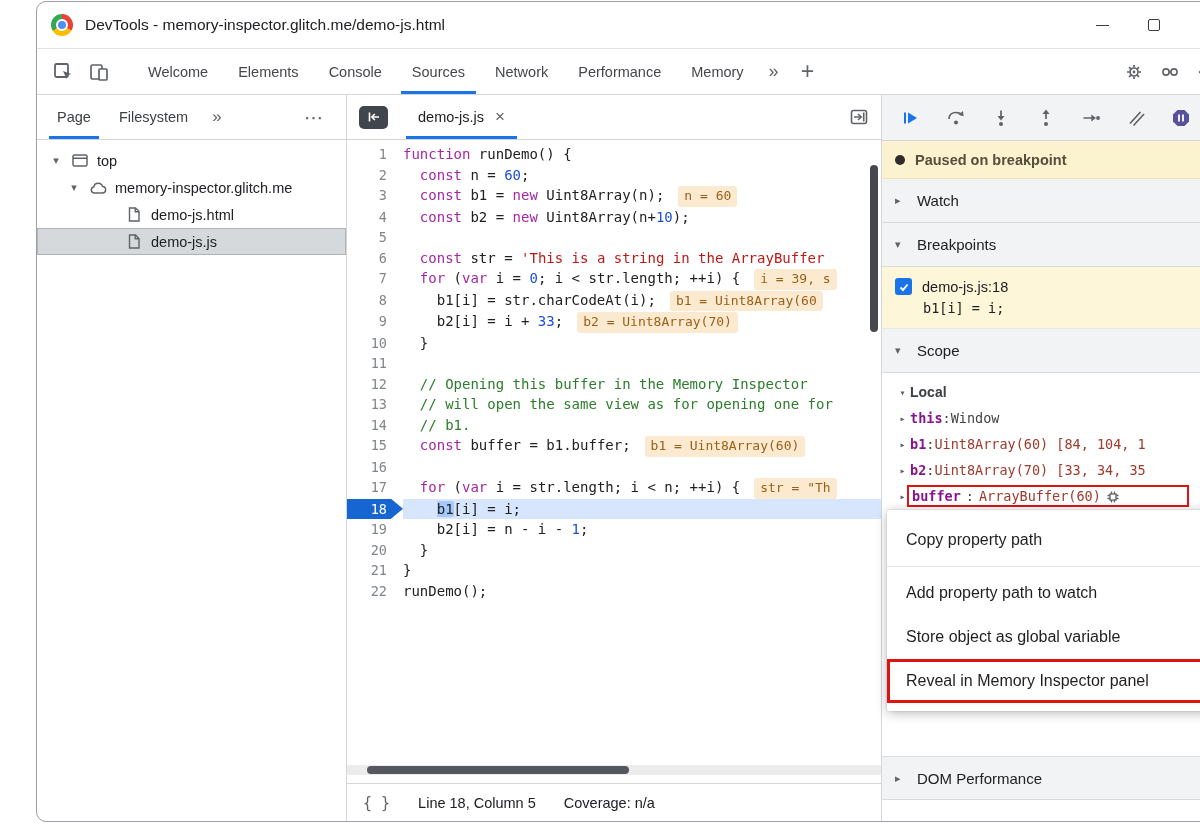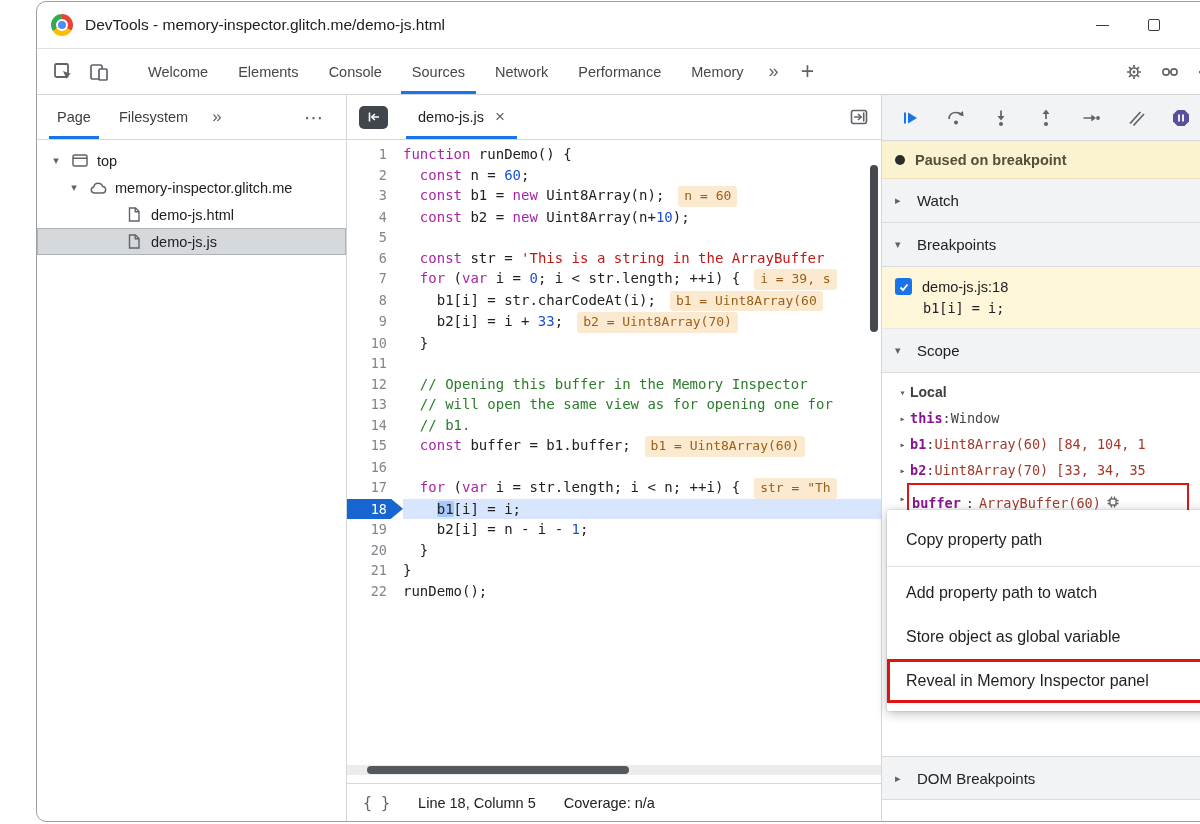--- a/index.html
+++ b/index.html
@@ -104,22 +104,22 @@
     display:flex; align-items:center; justify-content:center; }
   .bp-code { font-family:"DejaVu Sans Mono",monospace; font-size:13.5px; padding-left:28px; margin-top:5px; }
   .scope-list { flex:none; padding-top:6px; font-family:"DejaVu Sans Mono",monospace; font-size:13.5px; }
   .scope-row { min-height:26px; display:flex; align-items:center; padding-left:13px; }
   .scope-row .expander { width:15px; font-size:10px; }
   .scope-group-name { color:#3c4043; font-weight:600; font-family:"Liberation Sans",sans-serif; font-size:14px; }
   .scope-name { color:#881391; font-weight:600; }
   .scope-colon { color:#444; }
   .scope-value { color:#a03a2c; }
   .scope-value.plain { color:#444; }
-  .annotated-box { display:inline-flex; align-items:flex-start; gap:5px; border:2.5px solid #e01313;
-    padding:10px 6px 1px 3px; margin-left:-3px; min-width:282px; }
+  .annotated-box { display:inline-flex; align-items:flex-end; gap:5px; border:2.5px solid #e01313;
+    padding:1px 6px 1px 3px; margin-left:-3px; min-width:282px; }
   .panel-scrollbar { position:absolute; top:72px; right:1px; width:5px; height:330px; background:#333; border-radius:2px; }
   .dom-sec { margin-top:auto; margin-bottom:21px; border-top:1px solid #d9dbdd; }
   .context-menu { position:absolute; left:5px; right:2px; top:415px; z-index:6; background:#fff;
     padding:8px 0; box-shadow:0 2px 12px rgba(0,0,0,.28), 0 0 0 1px rgba(0,0,0,.05); border-radius:2px; }
   .menu-item { height:44px; display:flex; align-items:center; padding:0 19px; font-size:16px; color:#1f1f1f; }
   .menu-item.annotated { border:3px solid #e01313; padding:0 16px; }
   .menu-separator { height:1px; background:#e3e3e3; margin:4px 0; }
 
   .ic svg { display:block; }
 </style>
@@ -460,21 +460,21 @@
                 </svg>
               </span>
             </span>
           </div>
         </div>
 
       <div class="panel-scrollbar"></div>
 
       <div class="sec dom-sec">
         <span class="tri">▸</span>
-        <span>DOM Breakpoints</span>
+        <span>DOM Performance</span>
       </div>
 
       <div class="context-menu">
           <div class="menu-item">Copy property path</div>
           <div class="menu-separator"></div>
           <div class="menu-item">Add property path to watch</div>
           <div class="menu-item">Store object as global variable</div>
           <div class="menu-item annotated" style="border-color: rgb(224, 19, 19);">Reveal in Memory Inspector panel</div>
         </div>
     </div>

